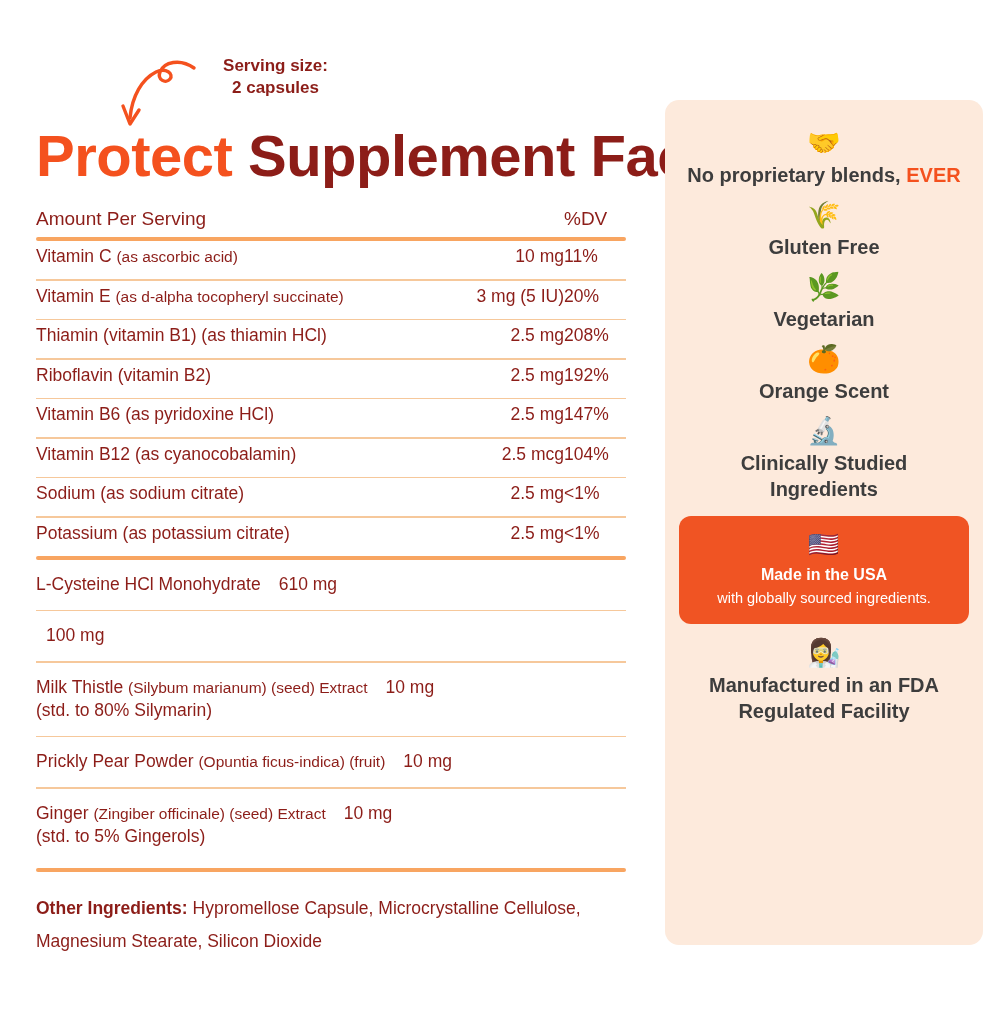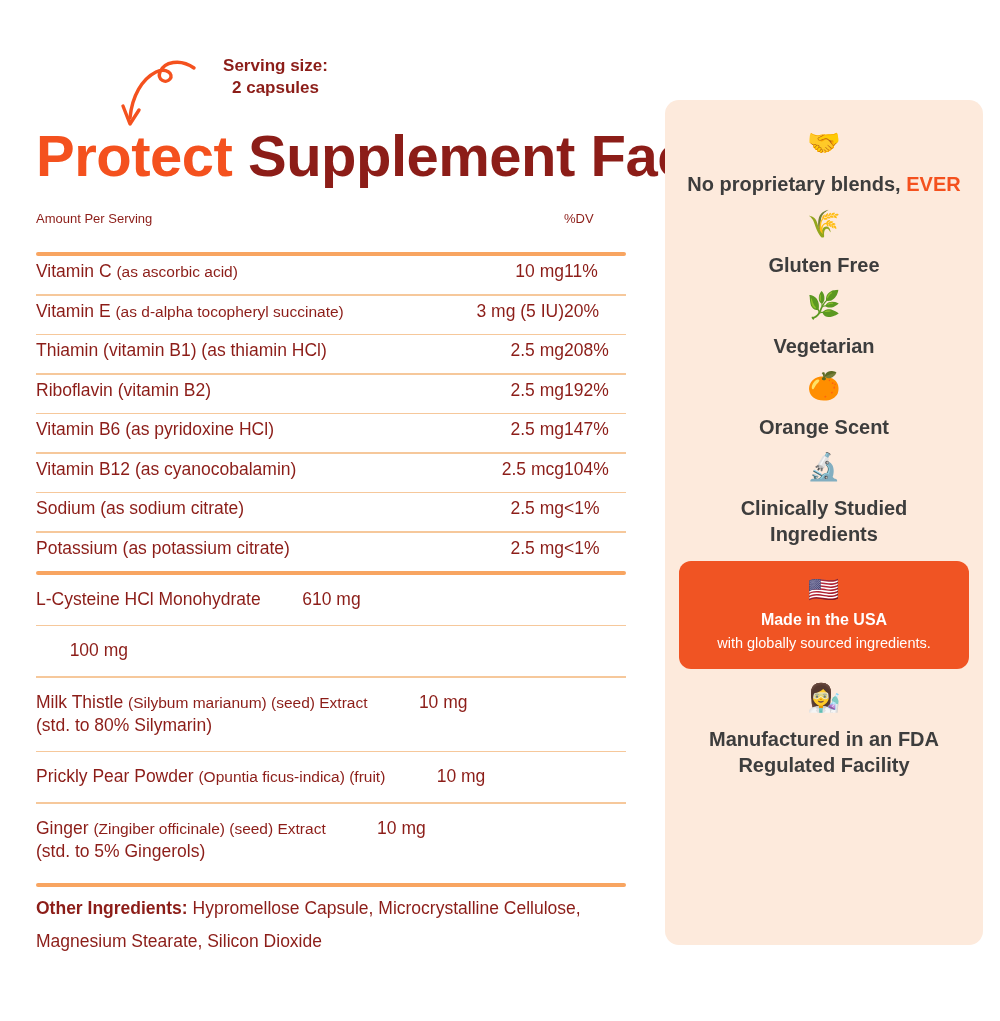--- a/index.html
+++ b/index.html
@@ -47,25 +47,25 @@
   .row {
     display: flex; align-items: flex-start;
     color: #8C1D18;
     font-size: 17.5px;
     line-height: 23px;
   }
   .row .nm   { flex: 1 1 auto; padding-right: 8px; }
   .row .amt  { flex: 0 0 auto; text-align: right; white-space: nowrap; }
   .row .dv   { flex: 0 0 62px; white-space: nowrap; }
 
-  .hdr-row { padding: 9px 0 22px 0; font-size: 13px; }
+  .hdr-row { padding: 9px 0 7px 0; font-size: 19px; }
   .vrow    { padding: 4px 0 11px 0; }
   .vrow .amt { min-width: 112px; }
   .brow    { padding: 13px 0 14px 0; }
-  .brow .amt { min-width: 92px; text-align: right; padding-left: 10px; }
+  .brow .amt { min-width: 92px; text-align: left; padding-left: 10px; }
   .brow .nm  { flex: 0 0 auto; max-width: 470px; }
   .sub { font-size: 15.5px; }
 
   .other {
     position: absolute; left: 36px; top: 880px;
     width: 600px;
     color: #8C1D18;
     font-size: 17.5px;
     line-height: 33px;
   }
@@ -82,21 +82,21 @@
   .badge {
     text-align: center;
     padding: 6px 4px 4px 4px;
   }
   .badge .emoji { font-size: 27px; line-height: 34px; display: block; }
   .badge .lbl {
     color: #3D3D3D;
     font-weight: bold;
     font-size: 20px;
     line-height: 26px;
-    margin-top: 11px;
+    margin-top: 2px;
     display: block;
   }
   .badge .lbl em { font-style: normal; color: #F4511E; }
 
   .usa {
     background: #F05423;
     border-radius: 12px;
     margin: 10px -4px 6px -4px;
     padding: 12px 10px 16px 10px;
     text-align: center;

